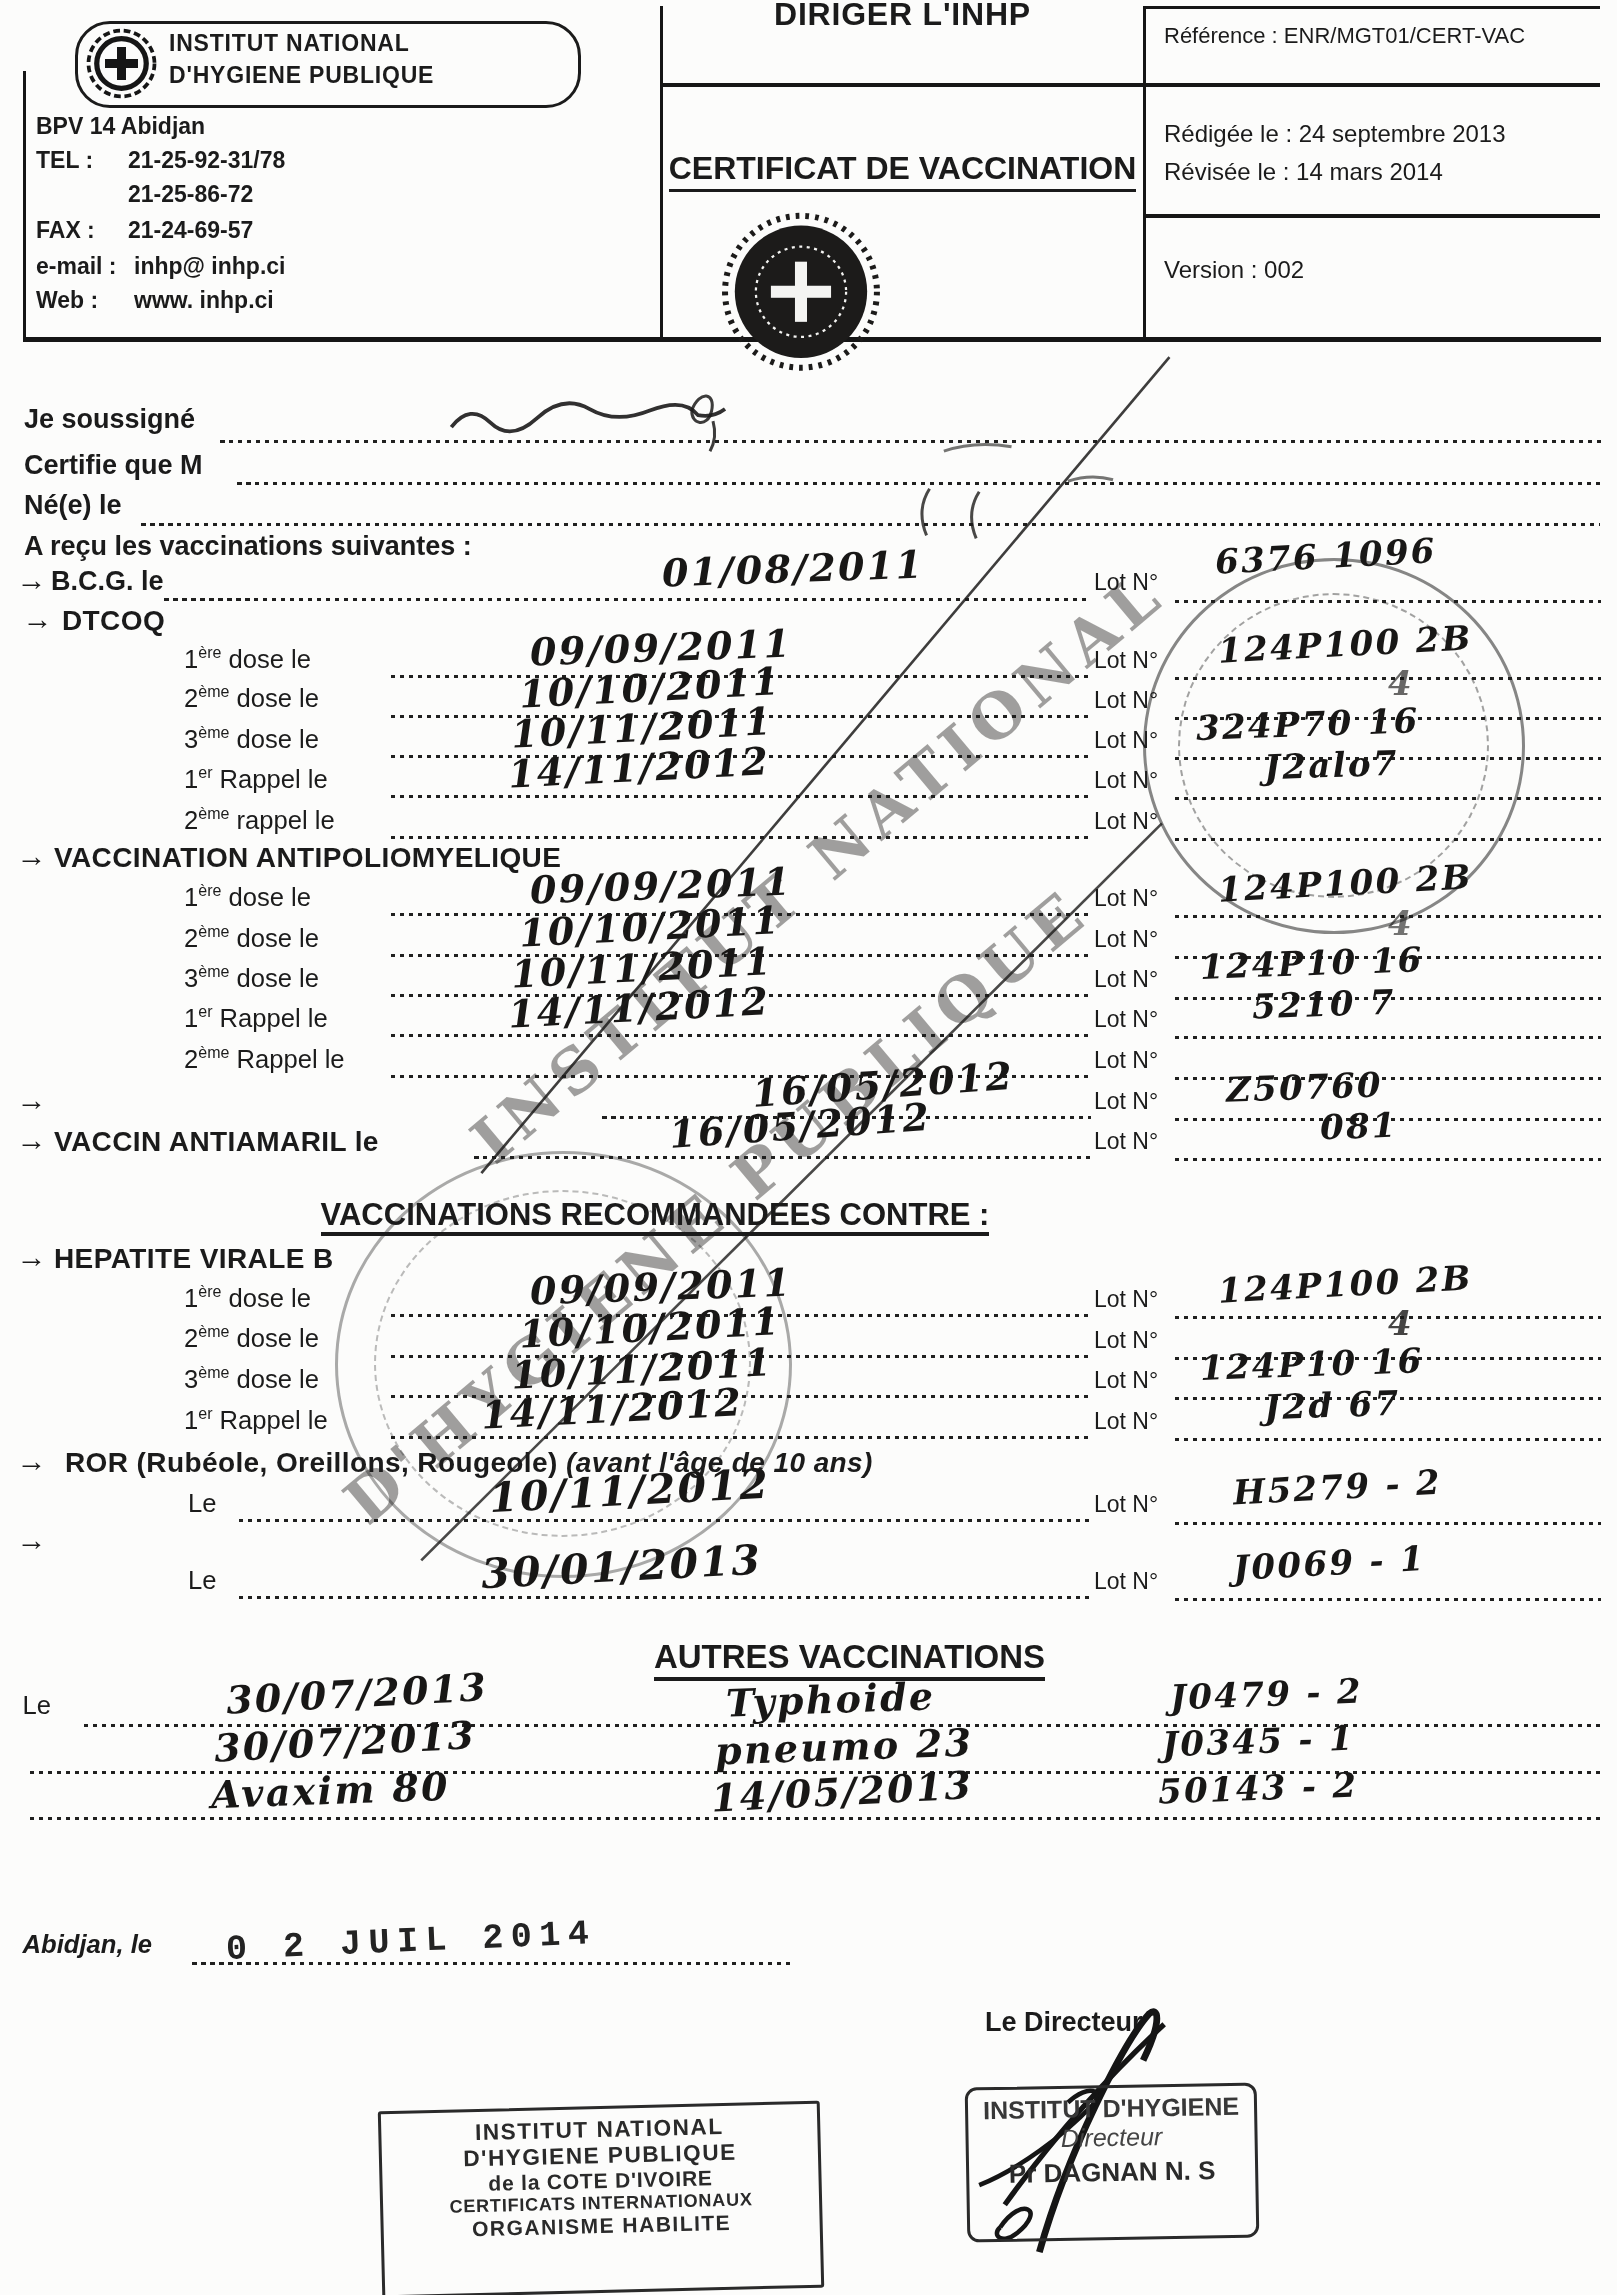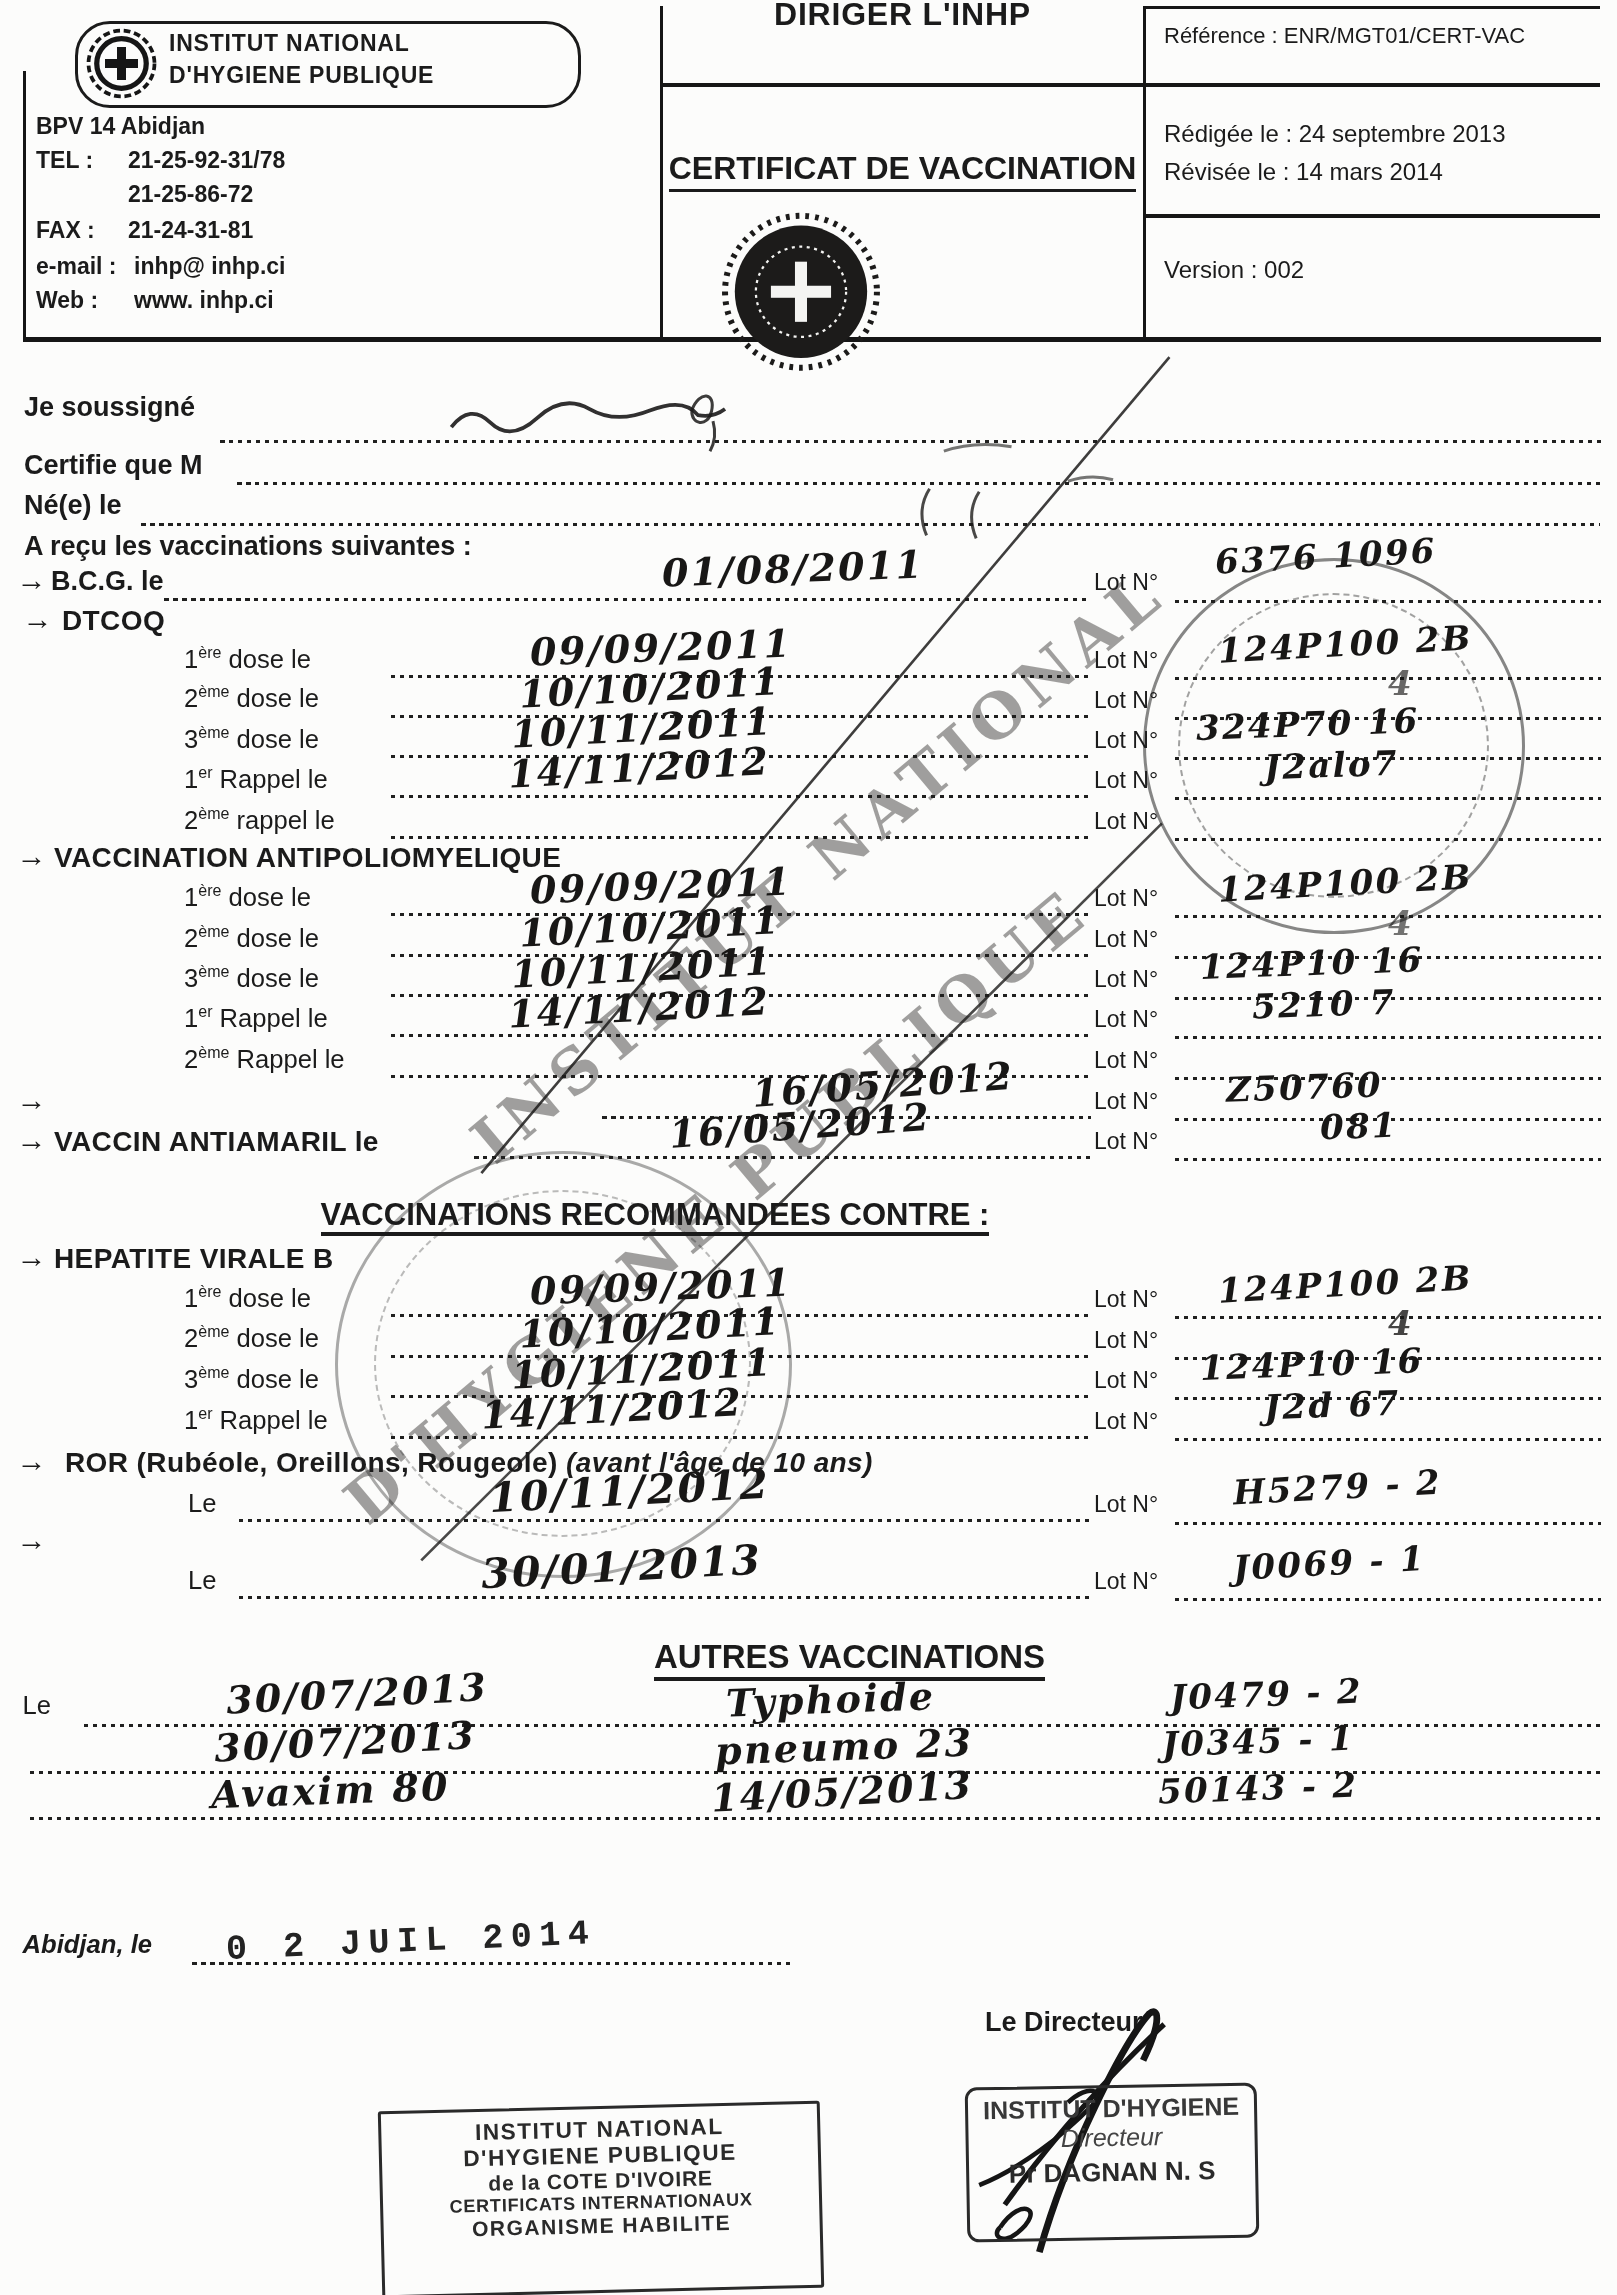--- a/index.html
+++ b/index.html
@@ -54,37 +54,37 @@
     <rect x="28" y="44" width="44" height="12" fill="#161616"></rect>
   </svg>
   <div class="abs" style="left:169px;top:30px;font-size:23px;font-weight:bold;letter-spacing:0.8px;z-index:4">INSTITUT NATIONAL</div>
   <div class="abs" style="left:169px;top:62px;font-size:23px;font-weight:bold;letter-spacing:0.8px;z-index:4">D'HYGIENE PUBLIQUE</div>
 
   <div class="abs hdr-sm" style="left:36px;top:113px">BPV 14 Abidjan</div>
   <div class="abs hdr-sm" style="left:36px;top:147px">TEL :</div>
   <div class="abs hdr-sm" style="left:128px;top:147px">21-25-92-31/78</div>
   <div class="abs hdr-sm" style="left:128px;top:181px">21-25-86-72</div>
   <div class="abs hdr-sm" style="left:36px;top:217px">FAX :</div>
-  <div class="abs hdr-sm" style="left:128px;top:217px">21-24-31-81</div>
+  <div class="abs hdr-sm" style="left:128px;top:217px">21-24-69-57</div>
   <div class="abs hdr-sm" style="left:36px;top:253px">e-mail :</div>
   <div class="abs hdr-sm" style="left:134px;top:253px">inhp@ inhp.ci</div>
   <div class="abs hdr-sm" style="left:36px;top:287px">Web   :</div>
   <div class="abs hdr-sm" style="left:134px;top:287px">www. inhp.ci</div>
 
   <div class="abs" style="left:662px;top:-4.5px;width:481px;text-align:center;font-size:32px;font-weight:bold;letter-spacing:0.8px;z-index:4">DIRIGER L'INHP</div>
   <div class="abs" style="left:662px;top:150px;width:481px;text-align:center;z-index:4">
     <span style="font-size:32px;font-weight:bold;border-bottom:3.8px solid #1b1b1b;padding-bottom:3px">CERTIFICAT DE VACCINATION</span>
   </div>
 
   <div class="abs" style="left:1164px;top:22.6px;font-size:22px;z-index:4">Référence : ENR/MGT01/CERT-VAC</div>
   <div class="abs" style="left:1164px;top:120px;font-size:24px;z-index:4">Rédigée le : 24 septembre  2013</div>
   <div class="abs" style="left:1164px;top:158px;font-size:24px;z-index:4">Révisée le : 14 mars 2014</div>
   <div class="abs" style="left:1164px;top:256px;font-size:24px;z-index:4">Version : 002</div>
 
-  <div class="abs lbl" style="left:24px;top:392px">Je soussigné</div>
+  <div class="abs lbl" style="left:24px;top:404px">Je soussigné</div>
   <div class="dots" style="left:220px;top:440px;width:1381px"></div>
 
   <div class="abs lbl" style="left:24px;top:450px">Certifie que M</div>
   <div class="dots" style="left:237px;top:482px;width:1364px"></div>
 
   <div class="abs lbl" style="left:24px;top:490px">Né(e) le</div>
   <div class="dots" style="left:141px;top:523px;width:1459px"></div>
 
   <div class="abs lbl" style="left:24px;top:531px">A reçu les vaccinations suivantes :</div>
 

